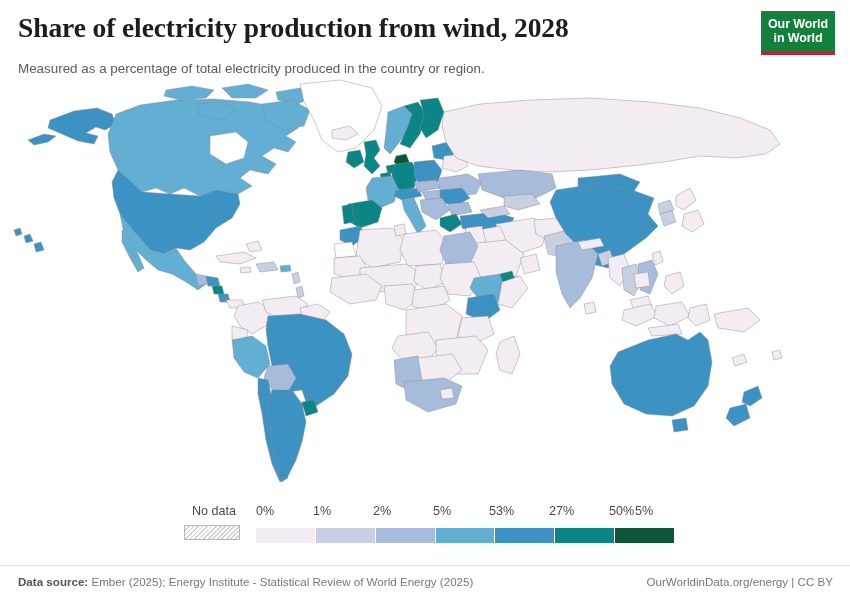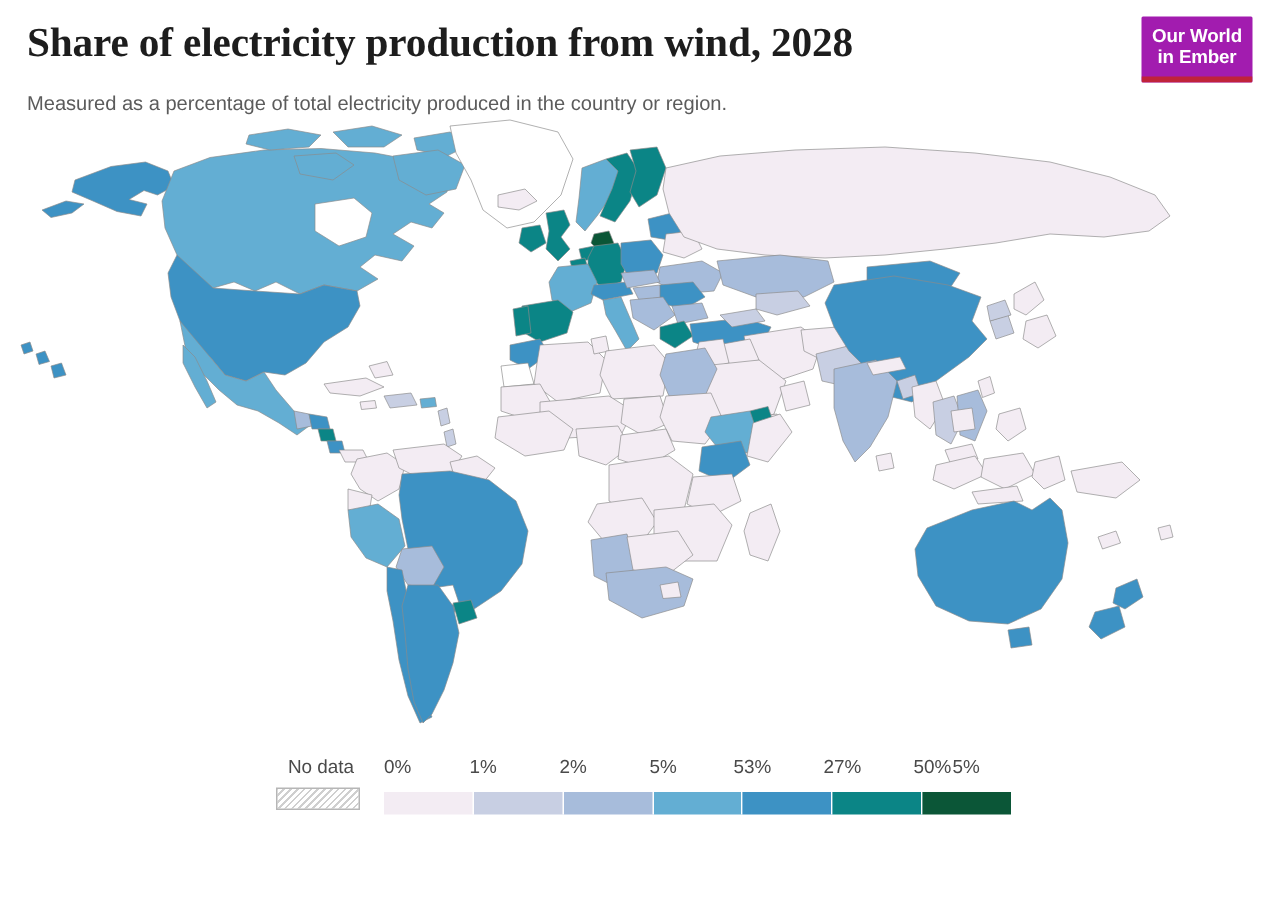--- a/index.html
+++ b/index.html
@@ -49,21 +49,21 @@
     line-height: 1.3;
   }
 
   
   .owid-logo {
     position: absolute;
     right: 15px;
     top: 11px;
     width: 74px;
     height: 44px;
-    background: #a21caf;
+    background: #15803d;
     border-radius: 1px;
     overflow: hidden;
     box-sizing: border-box;
   }
   .owid-logo-text {
     display: block;
     color: #ffffff;
     font-family: "Liberation Sans", sans-serif;
     font-size: 12.5px;
     font-weight: 700;
@@ -202,21 +202,21 @@
 
 <div class="chart-root">
 
   <div class="header">
     <h1 class="chart-title">Share of electricity production from wind, 2028</h1>
     <p class="chart-subtitle">Measured as a percentage of total electricity produced in the country or region.</p>
   </div>
 
   <div class="owid-logo">
     <span class="owid-logo-text">Our World</span>
-    <span class="owid-logo-text" style="padding-top:0">in Ember</span>
+    <span class="owid-logo-text" style="padding-top:0">in World</span>
     <span class="owid-logo-bar"></span>
   </div>
 
   <div class="map-area">
     <svg class="map-svg" viewBox="0 0 850 420" xmlns="http://www.w3.org/2000/svg">
 
       <path class="country" fill="#3d92c4" d="M50 42 L74 33 L97 30 L112 36 L116 46 L105 52 L96 49 L86 55 L98 58 L94 66 L78 63 L62 56 L48 50 Z"></path>
       <path class="country" fill="#3d92c4" d="M28 62 L44 56 L56 58 L48 64 L34 67 Z"></path>
 
       <path class="country" fill="#63aed3" d="M116 36 L140 27 L176 22 L214 21 L250 24 L282 30 L300 38 L298 50 L286 58 L296 64 L288 74 L274 70 L262 78 L276 86 L268 96 L250 92 L240 100 L252 108 L238 116 L216 112 L200 118 L184 110 L170 116 L156 110 L142 114 L128 106 L118 92 L110 74 L108 56 Z"></path>
@@ -383,14 +383,21 @@
           <div class="legend-bin" style="width:60px;background:#a7bcdb"></div>
           <div class="legend-bin" style="width:59px;background:#63aed3"></div>
           <div class="legend-bin" style="width:60px;background:#3d92c4"></div>
           <div class="legend-bin" style="width:60px;background:#0b8586"></div>
           <div class="legend-bin" style="width:59px;background:#0b5637"></div>
         </div>
       </div>
     </div>
   </div>
 
+  <div class="footer">
+    <div class="footer-left">
+      <b>Data source:</b>
+      <span>Ember (2025); Energy Institute - Statistical Review of World Energy (2025)</span>
+    </div>
+    <div class="footer-right">OurWorldinData.org/energy | CC BY</div>
+  </div>
 
 </div>
 
 </body></html>

